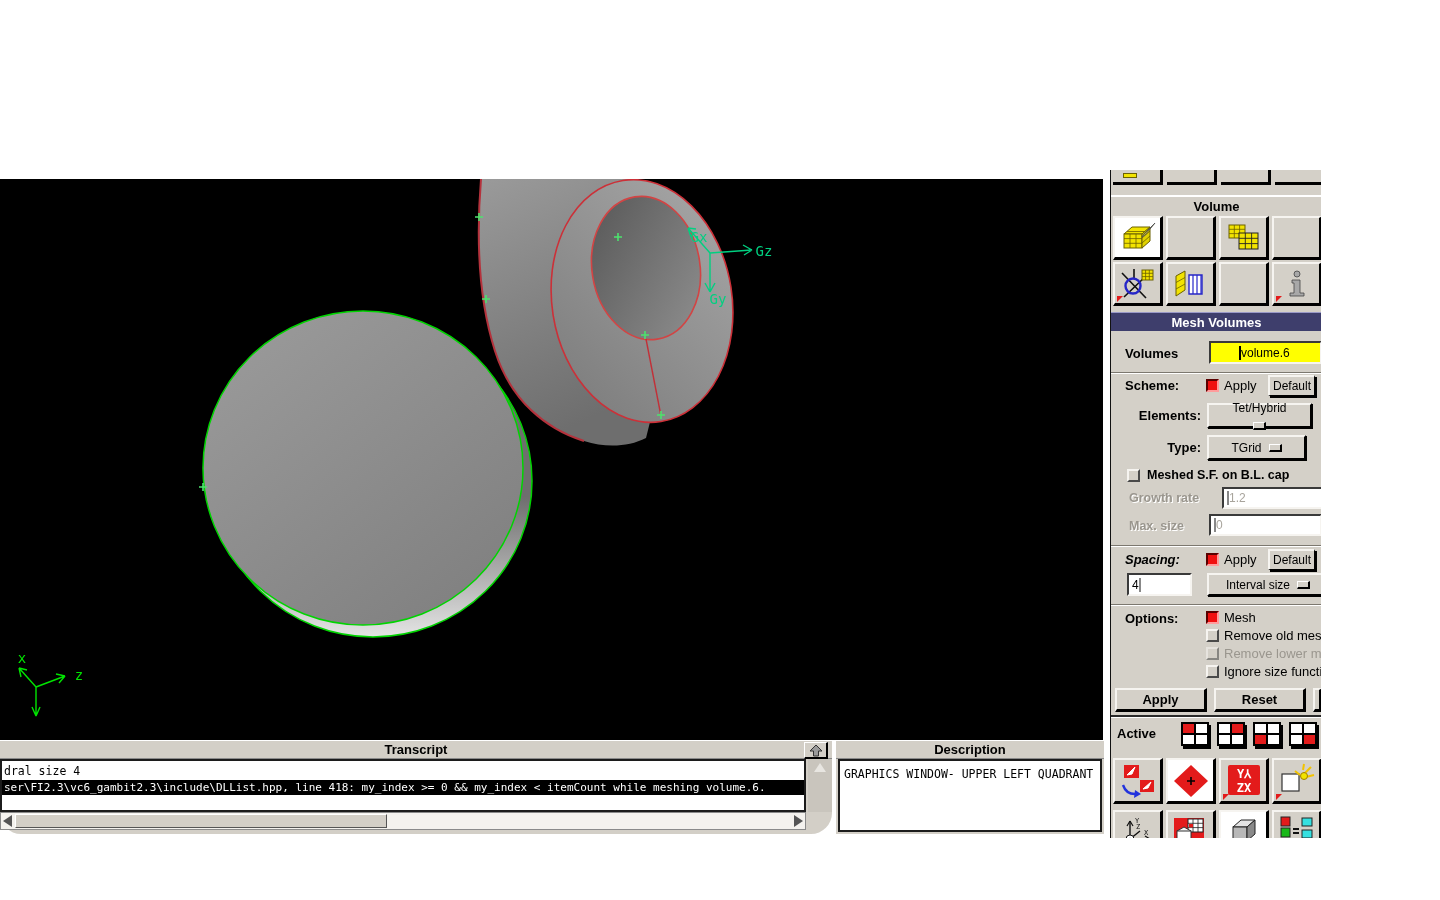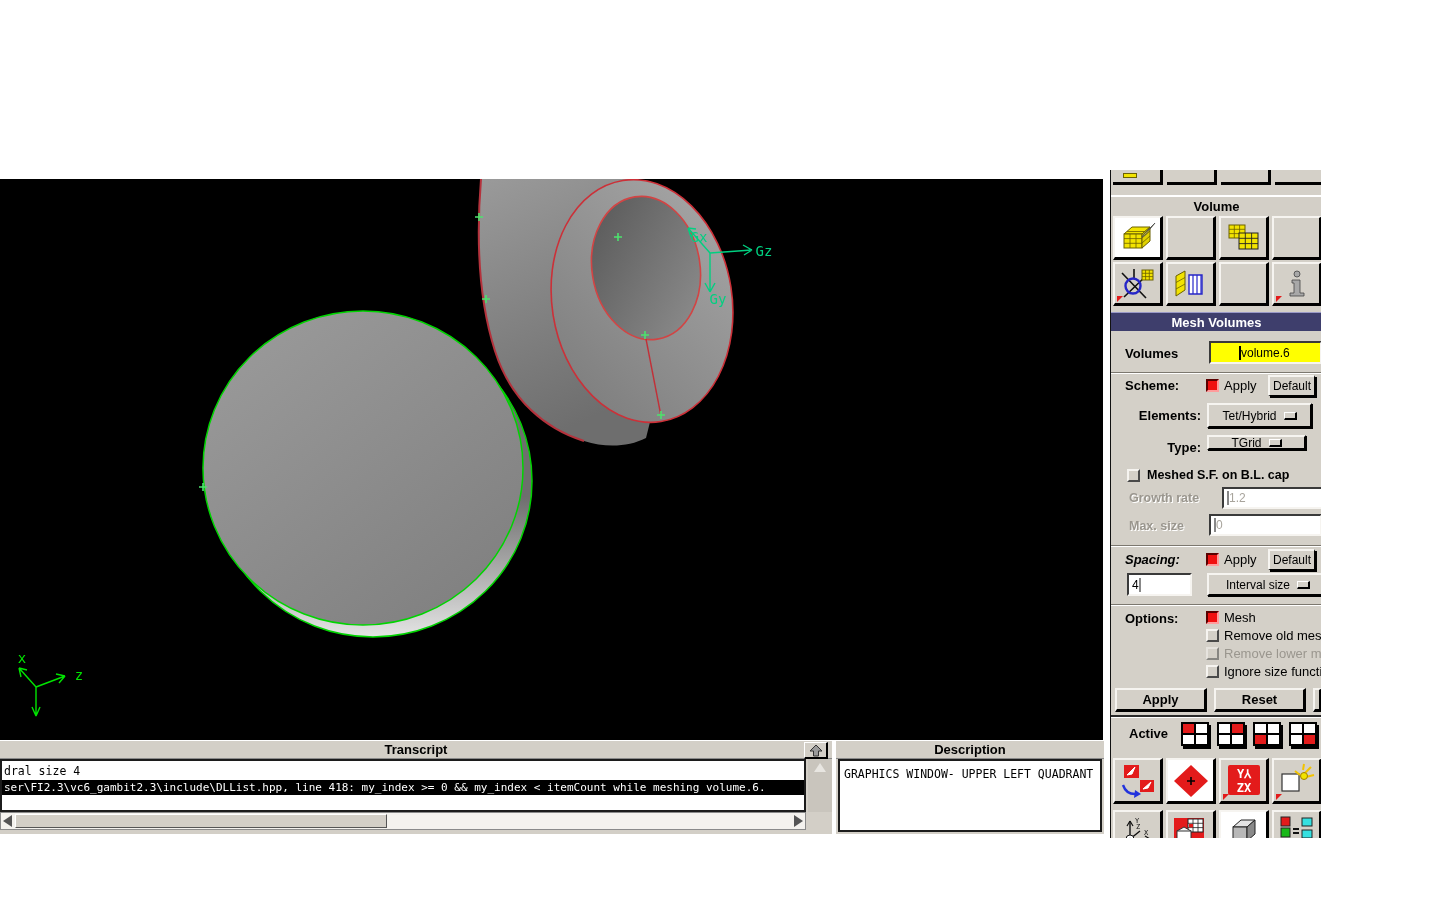--- a/index.html
+++ b/index.html
@@ -7,21 +7,21 @@
   .screen { position:relative; width:1440px; height:900px; background:#ffffff; overflow:hidden;
             font-family:"Liberation Sans", sans-serif; }
 
   
   .gfx { position:absolute; left:0; top:179px; width:1103px; height:561px; background:#000; }
 
   
   .panelbar { background:#D3CFC7; border-top:1px solid #fff; border-bottom:1px solid #8a8a8a;
               height:19px; display:flex; align-items:center; justify-content:center;
               font-weight:bold; font-size:13px; color:#000; position:relative; }
-  .transcript { position:absolute; left:0; top:740px; width:832px; height:94px; background:#D3CFC7; }
+  .transcript { position:absolute; left:0; top:740px; width:832px; height:94px; background:#D3CFC7;border-radius:21px; }
   .tr-body { position:absolute; left:0; top:19px; width:806px; height:53px; background:#fff;
              border:2px solid #1c1c1c; overflow:hidden; }
   .tr-line1 { font-family:"DejaVu Sans Mono", monospace; font-size:11.5px; color:#000; padding:3px 0 0 2px; white-space:pre; }
   .tr-line2 { font-family:"DejaVu Sans Mono", monospace; font-size:11px; color:#fff; background:#000;
               margin-top:2px; padding:1px 0 1px 2px; white-space:pre; width:806px; }
   .tr-upbtn { position:absolute; right:4px; top:1px; width:24px; height:17px; background:#D3CFC7;
               border-top:1px solid #fff; border-left:1px solid #fff; border-right:2px solid #000; border-bottom:2px solid #000;
               display:flex; align-items:center; justify-content:center; }
   .tr-vsb { position:absolute; left:808px; top:19px; width:24px; height:53px; background:#C9C5BD; }
   .tr-vsb .tri { width:0; height:0; border-left:6px solid transparent; border-right:6px solid transparent;
@@ -268,27 +268,27 @@
     <div class="sep" style="top:202px;"></div>
 
     <div class="lbl" style="left:14px;top:208px;">Scheme:</div>
     <div class="cb checked" style="left:95px;top:209px;"></div>
     <div class="lbl plain" style="left:113px;top:208px;">Apply</div>
     <div class="defbtn" style="left:157px;top:205px;width:47px;height:21px;">
       <span>Default</span>
     </div>
 
     <div class="lbl" style="left:0;top:238px;width:90px;text-align:right;">Elements:</div>
-    <div class="ddbtn" style="left:96px;top:233px;width:105px;height:25px;">
+    <div class="ddbtn" style="left:96px;top:233px;width:105px;height:25px;flex-direction:column;">
       <span>Tet/Hybrid</span>
       <div class="omind"></div>
     </div>
 
     <div class="lbl" style="left:0;top:270px;width:90px;text-align:right;">Type:</div>
-    <div class="ddbtn" style="left:96px;top:265px;width:99px;height:15px;">
+    <div class="ddbtn" style="left:96px;top:265px;width:99px;height:25px;">
       <span>TGrid</span>
       <div class="omind"></div>
     </div>
 
     <div class="cb" style="left:16px;top:299px;"></div>
     <div class="lbl" style="left:36px;top:298px;font-size:12.5px;">Meshed S.F. on B.L. cap</div>
 
     <div class="lbl dim" style="left:18px;top:321px;font-size:12.5px;">Growth rate</div>
     <div class="field dim" style="left:98px;top:317px;width:113px;height:22px;margin-left:13px;">
       <span class="caret gray"></span>
@@ -333,21 +333,21 @@
     <div class="bigbtn" style="left:4px;top:518px;width:92px;">
       <span>Apply</span>
     </div>
     <div class="bigbtn" style="left:103px;top:518px;width:92px;">
       <span>Reset</span>
     </div>
     <div class="bigbtn" style="left:202px;top:518px;width:9px;"></div>
 
     <div class="darkline" style="top:545px;"></div>
 
-    <div class="lbl" style="left:18px;top:556px;">Active</div>
+    <div class="lbl" style="left:6px;top:556px;">Active</div>
     <div class="qbtn" style="left:70px;top:552px;">
       <span class="qcell red"></span>
         <span class="qcell"></span>
         <span class="qcell"></span>
         <span class="qcell"></span>
     </div>
     <div class="qbtn" style="left:106px;top:552px;">
       <span class="qcell"></span>
         <span class="qcell red"></span>
         <span class="qcell"></span>

